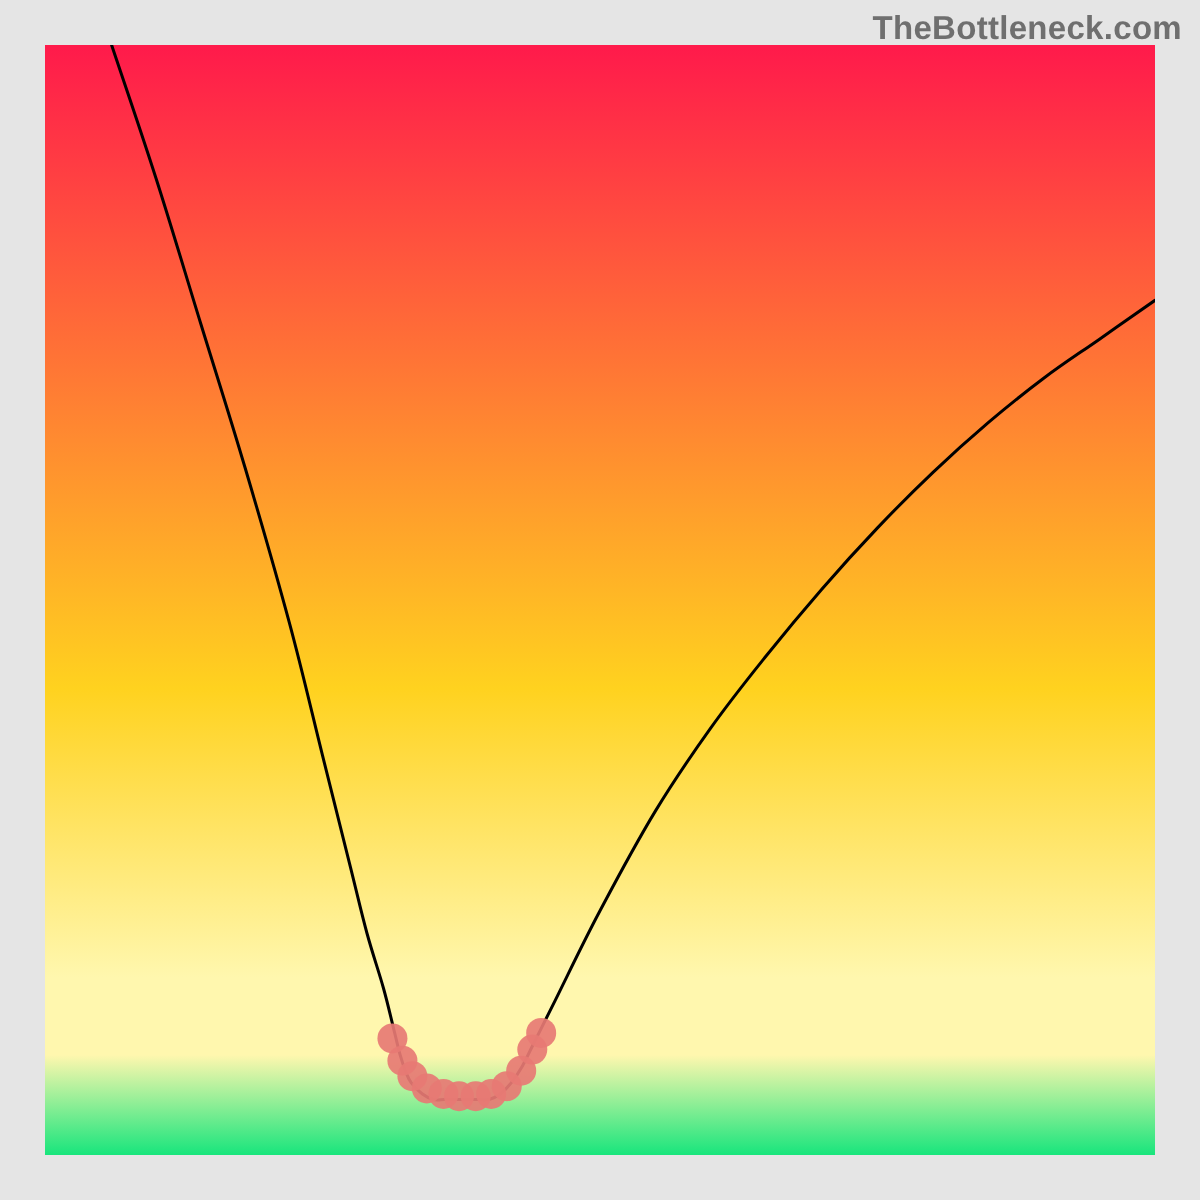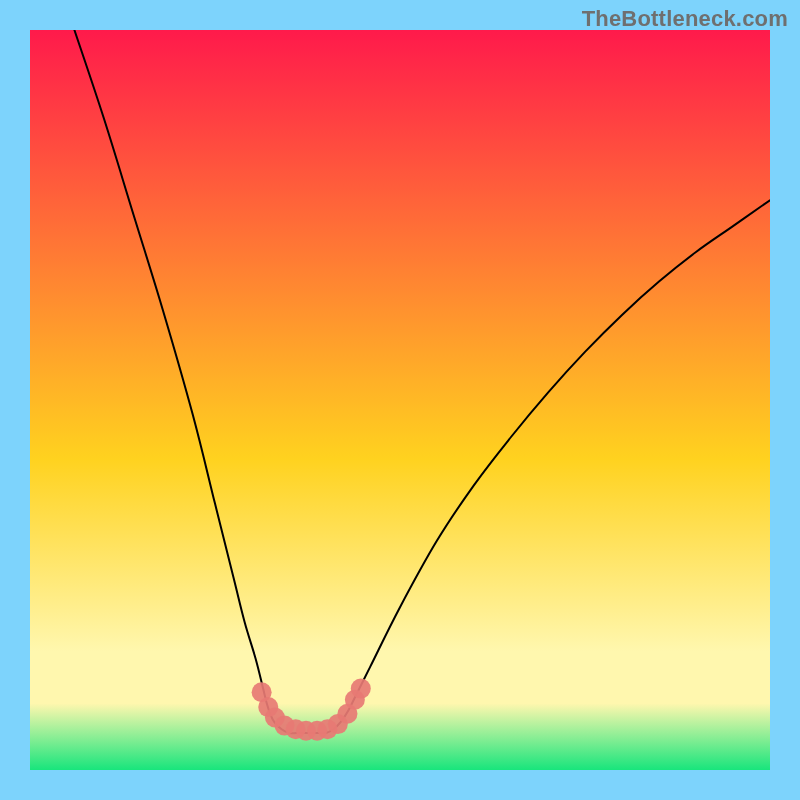--- a/index.html
+++ b/index.html
@@ -7,21 +7,21 @@
     padding: 0;
     width: 800px;
     height: 800px;
     background: #000;
     font-family: Arial, Helvetica, sans-serif;
     overflow: hidden;
   }
   .frame {
     position: absolute;
     inset: 0;
-    background: #7dd3fc;
+    background: #e5e5e5;
   }
   .plot {
     position: absolute;
     left: 30px;
     top: 30px;
     width: 740px;
     height: 740px;
     overflow: hidden;
   }
   .watermark {

